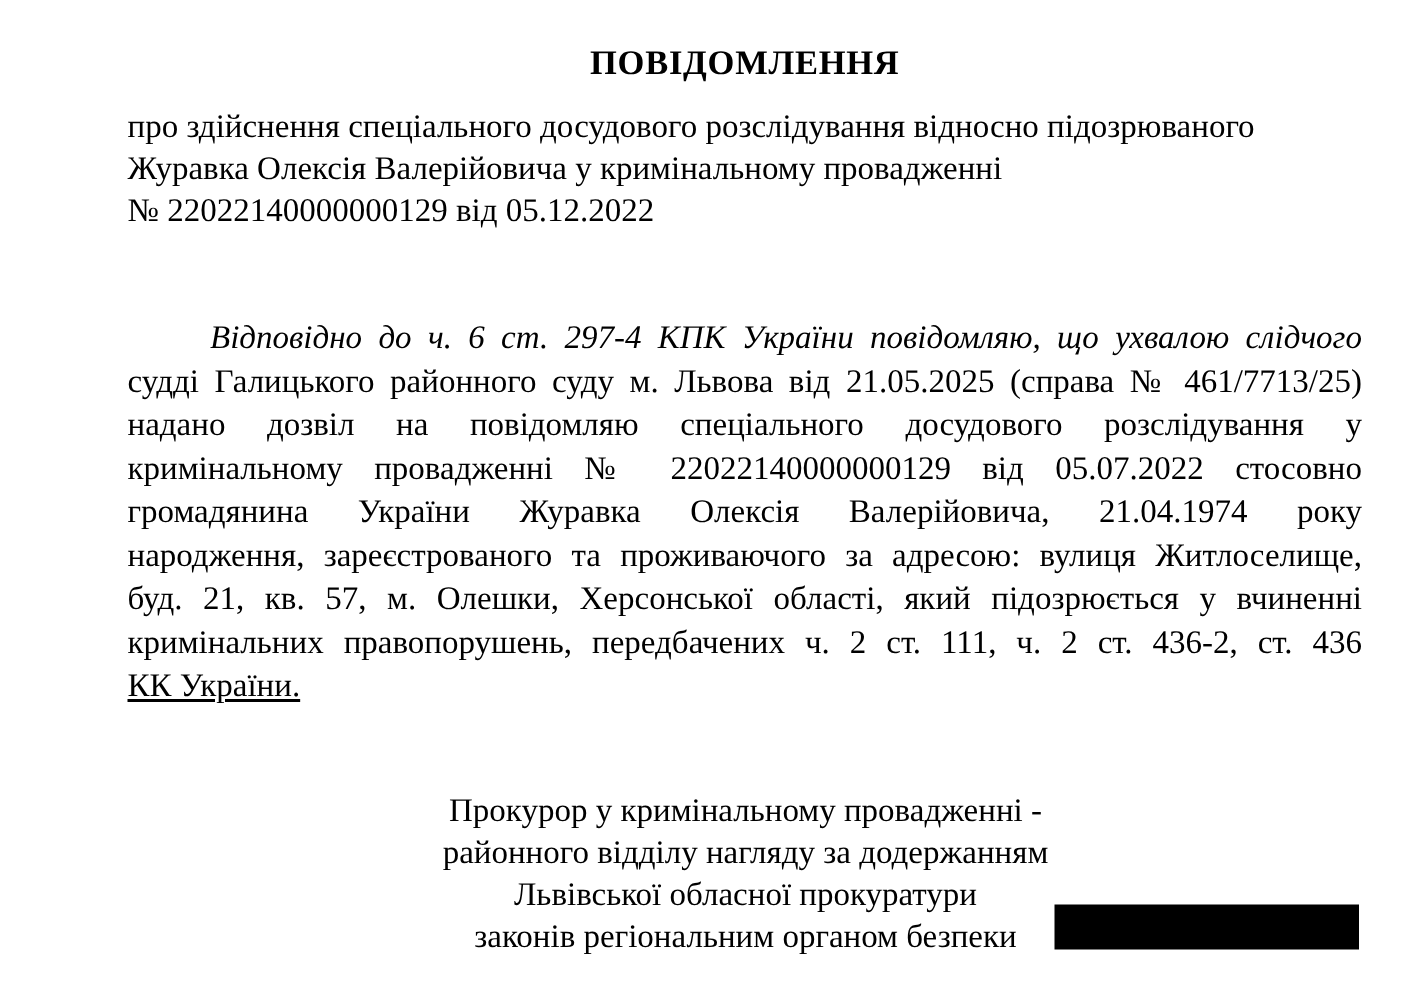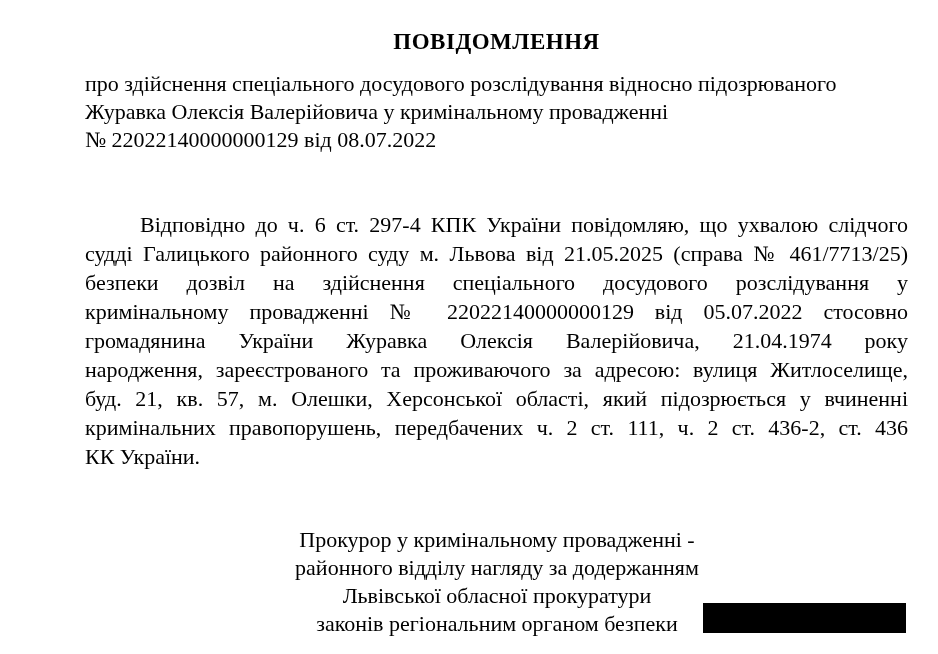--- a/index.html
+++ b/index.html
@@ -49,23 +49,25 @@
     top: 210px;
     font-size: 22px;
     line-height: 29px;
   }
   .bline {
     text-align: justify;
     text-align-last: justify;
   }
   .bline.first {
     text-indent: 55px;
+    font-style: italic;
   }
   .bline.last {
     text-align-last: left;
+    text-decoration: underline;
   }
   .signature {
     position: absolute;
     left: 1px;
     right: 0;
     top: 526px;
     font-size: 22px;
     line-height: 28px;
     text-align: center;
   }
@@ -83,27 +85,27 @@
 <body>
 
 <div class="page">
   <div class="content">
 
     <div class="doc-title">ПОВІДОМЛЕННЯ</div>
 
     <div class="doc-subtitle">
       <div>про здійснення спеціального досудового розслідування відносно підозрюваного</div>
       <div>Журавка Олексія Валерійовича у кримінальному провадженні</div>
-      <div>№ 22022140000000129 від 08.07.2022</div>
+      <div>№ 22022140000000129 від 05.12.2022</div>
     </div>
 
     <div class="body-par">
       <div class="bline first"><span>Відповідно до ч. 6 ст. 297-4 КПК України повідомляю, що ухвалою слідчого</span></div>
       <div class="bline"><span>судді Галицького районного суду м. Львова від 21.05.2025 (справа № 461/7713/25)</span></div>
-      <div class="bline"><span>безпеки дозвіл на здійснення спеціального досудового розслідування у</span></div>
+      <div class="bline"><span>надано дозвіл на повідомляю спеціального досудового розслідування у</span></div>
       <div class="bline"><span>кримінальному провадженні № 22022140000000129 від 05.07.2022 стосовно</span></div>
       <div class="bline"><span>громадянина України</span> <b>Журавка Олексія Валерійовича, 21.04.1974 року</b></div>
       <div class="bline"><b>народження</b><span>, зареєстрованого та проживаючого за адресою: вулиця Житлоселище,</span></div>
       <div class="bline"><span>буд. 21, кв. 57, м. Олешки, Херсонської області, який підозрюється у вчиненні</span></div>
       <div class="bline"><span>кримінальних правопорушень, передбачених ч. 2 ст. 111, ч. 2 ст. 436-2, ст. 436</span></div>
       <div class="bline last"><span>КК України.</span></div>
     </div>
 
     <div class="signature">
       <div>Прокурор у кримінальному провадженні -</div>

